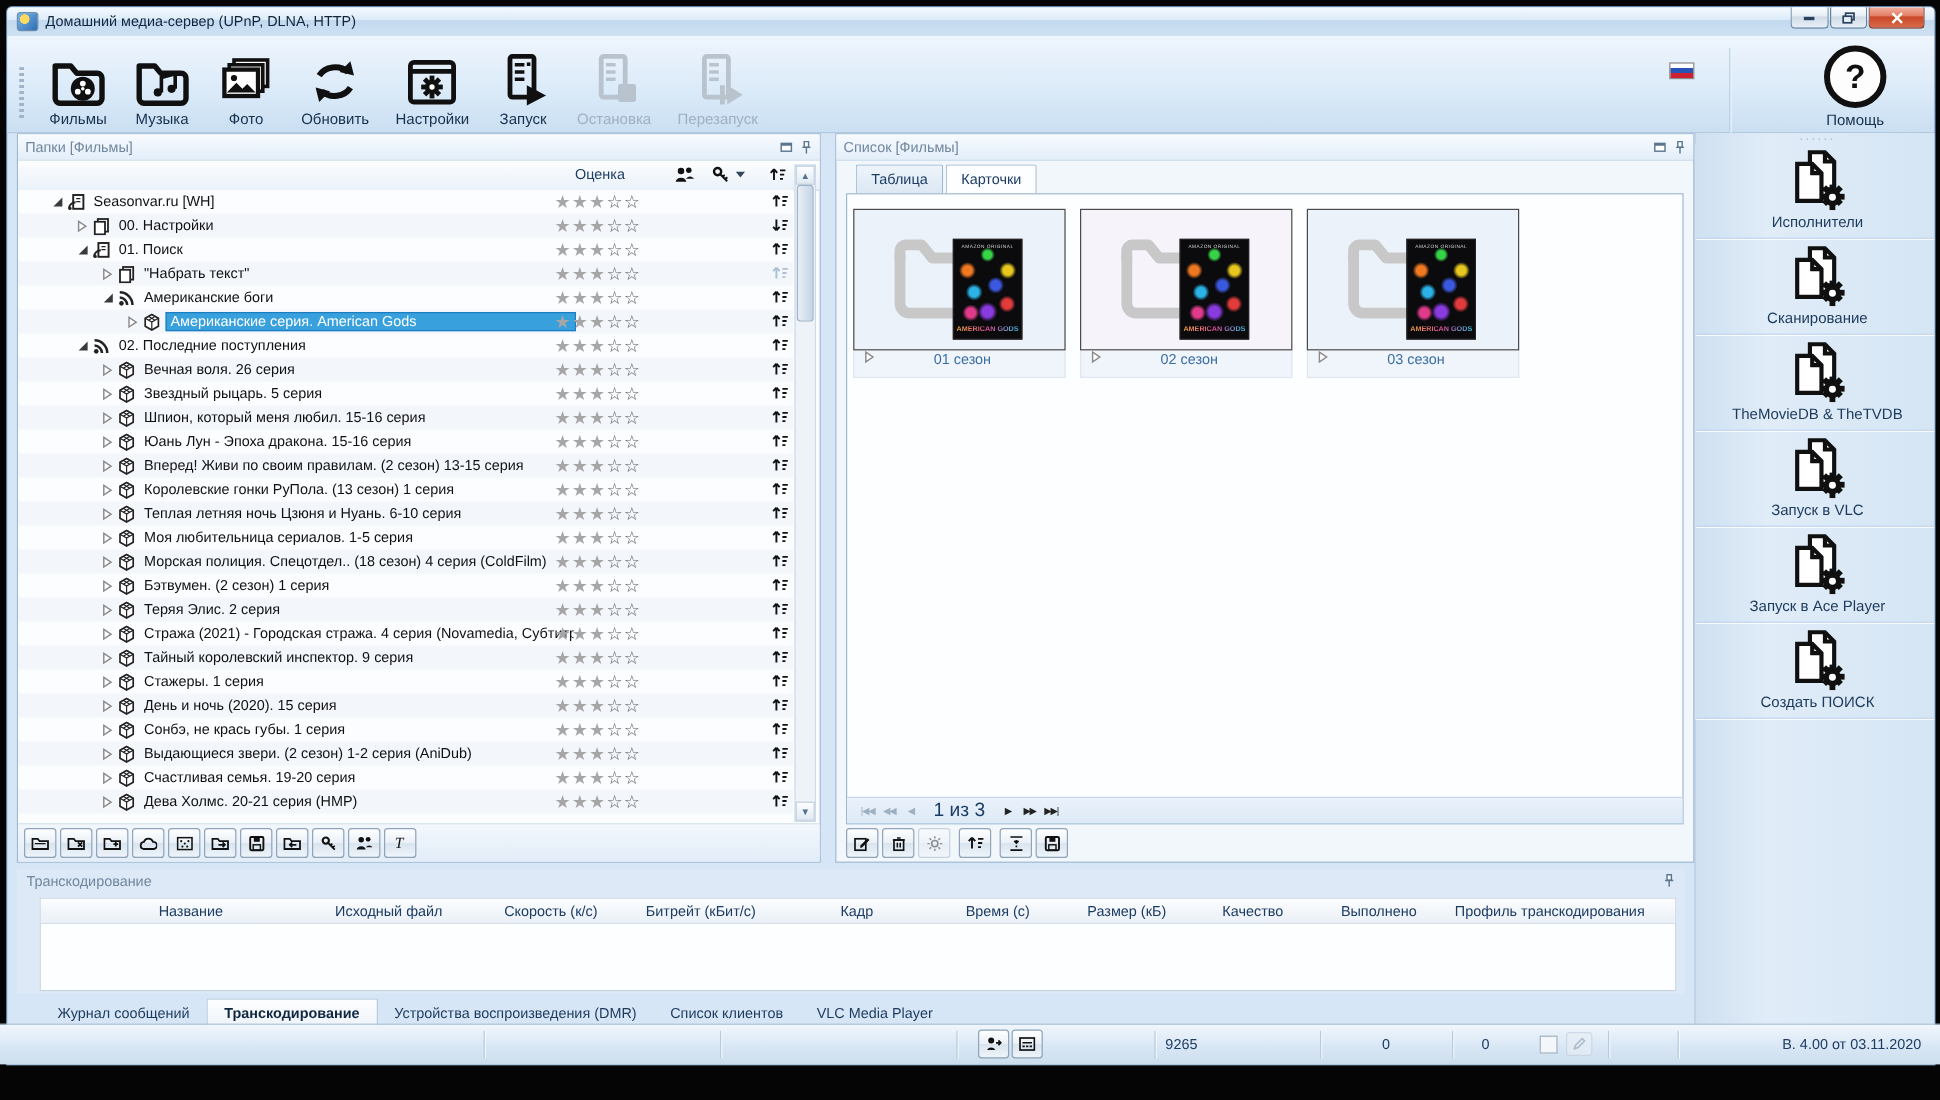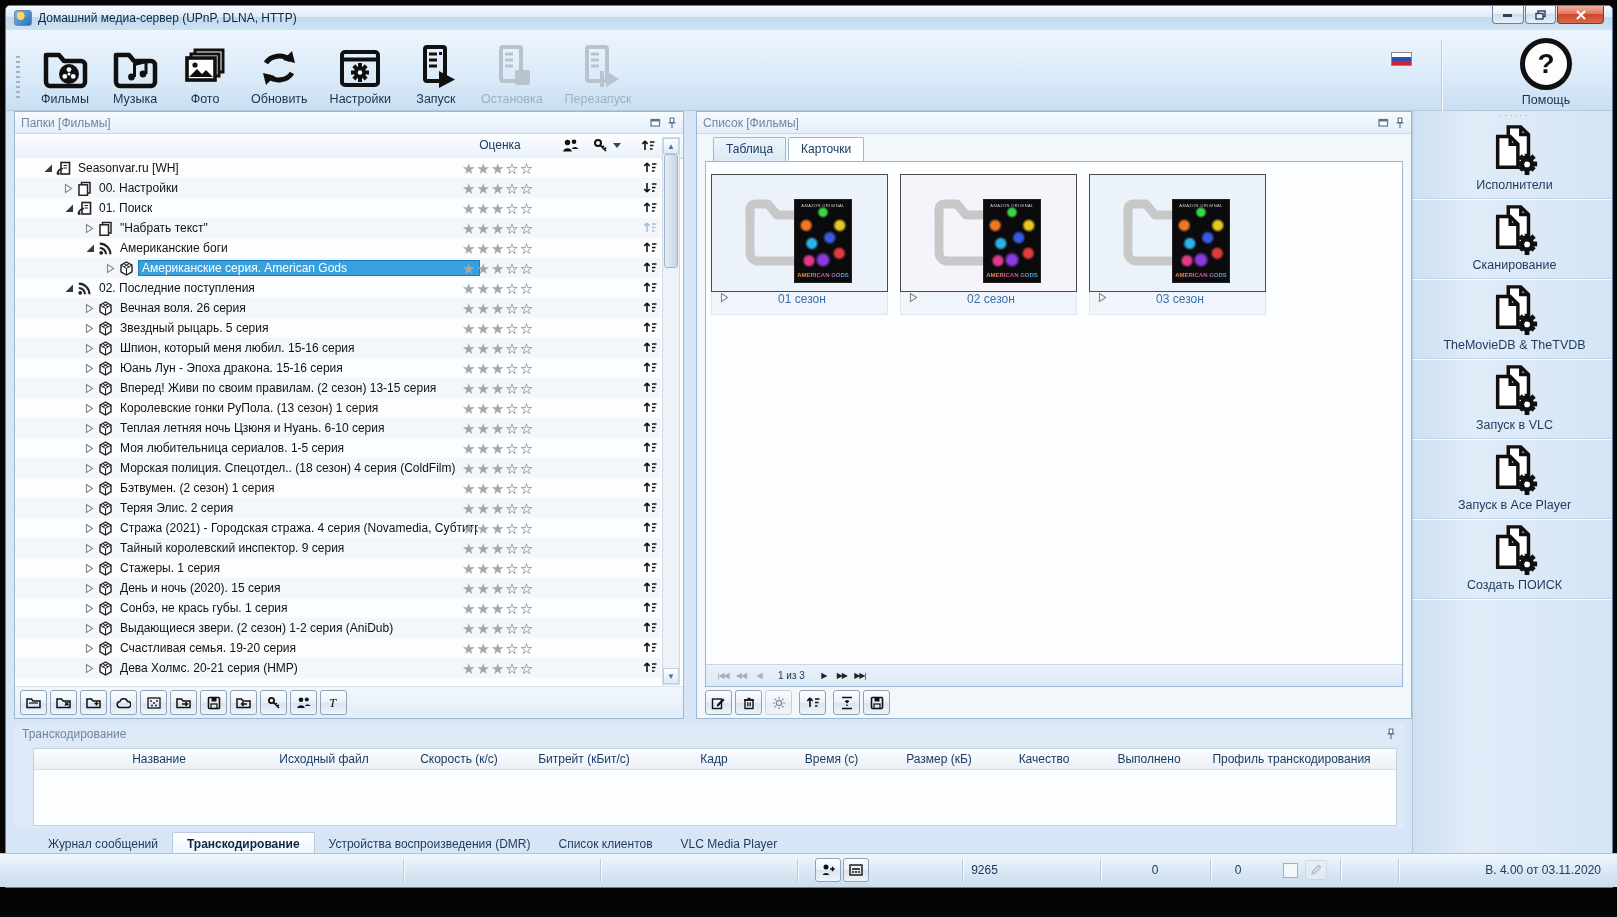--- a/index.html
+++ b/index.html
@@ -108,21 +108,21 @@
                 background:linear-gradient(90deg,#f0a23c,#e14f9a,#39c0e8);
                 -webkit-background-clip:text;background-clip:text;color:transparent;}
   .card-caption{height:22px;display:flex;align-items:flex-start;background:#f0f5fb;border:1px solid #dde7f1;border-top:none;}
   .card-caption .cexp{margin:0 8px;}
   .card-caption .ctxt{flex:1;text-align:center;font-size:12px;color:var(--link);padding-right:20px;}
   .pagerbar{position:absolute;left:0;right:0;bottom:0;height:21px;background:linear-gradient(#eaf2fb,#dce9f6);
             border-top:1px solid #c6d6e6;display:flex;align-items:center;padding-left:8px;font-size:11px;color:#1c3c64;}
   .pbtn{min-width:18px;height:15px;display:flex;align-items:center;justify-content:center;
         font-size:8px;letter-spacing:-1px;color:#222;}
   .pbtn.dis{color:#9fb0c0;}
-  .pager-txt{margin:0 10px;font-size:10px;}
+  .pager-txt{margin:0 10px;font-size:16px;}
   .rp-foot{position:absolute;left:0;bottom:0;height:31px;display:flex;align-items:center;padding-left:8px;}
   
   #sidebar{position:absolute;left:1406px;top:105px;width:203px;height:748px;
            background:linear-gradient(90deg,#cfe0f1,#e0ecf8 30%,#d5e5f4);border-left:1px solid #b3c9de;}
   .sb-handle{height:8px;display:flex;justify-content:center;align-items:center;color:#8fa6bd;font-size:9px;letter-spacing:2px;}
   .sb-item{display:flex;flex-direction:column;align-items:center;padding:5px 0 6px;
            border-bottom:1px solid #c2d6ea;box-shadow:0 1px 0 rgba(255,255,255,.8);}
   .sb-item .lbl{font-size:12.5px;color:#1c3a5c;margin-top:2px;white-space:nowrap;}
   
   #transcoding{position:absolute;left:8px;top:718px;width:1390px;height:104px;background:#dde9f6;}

